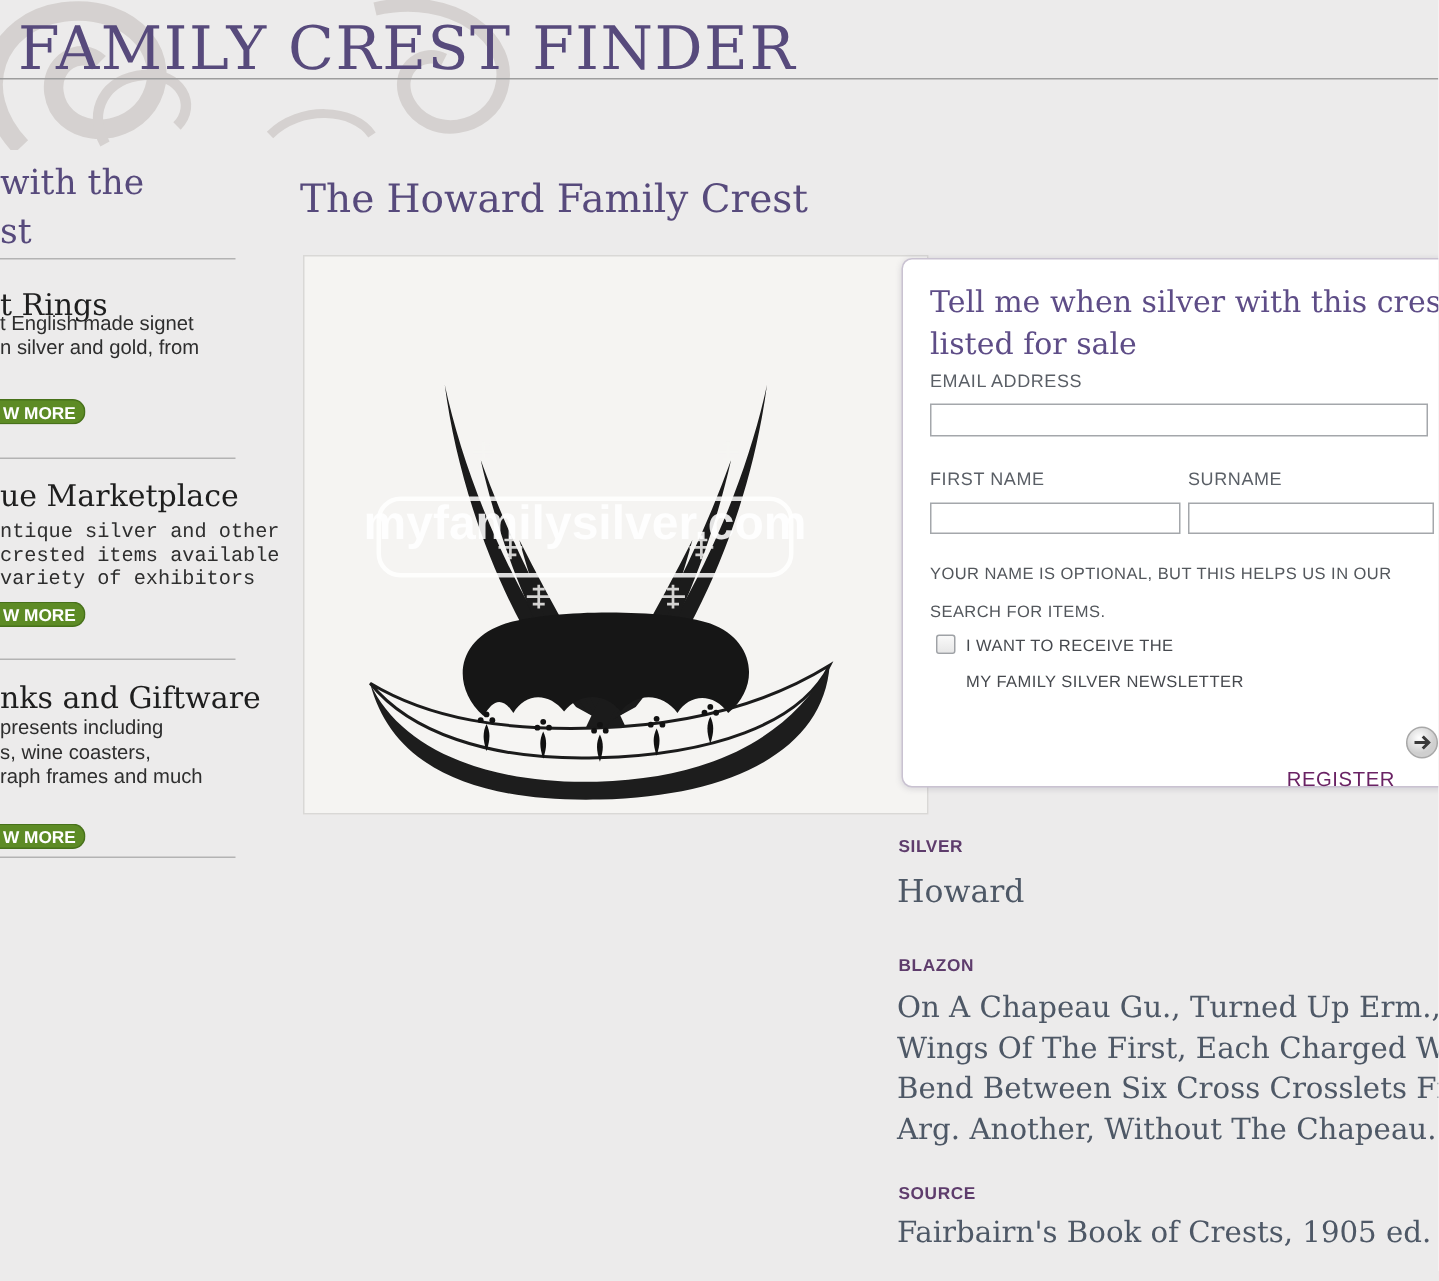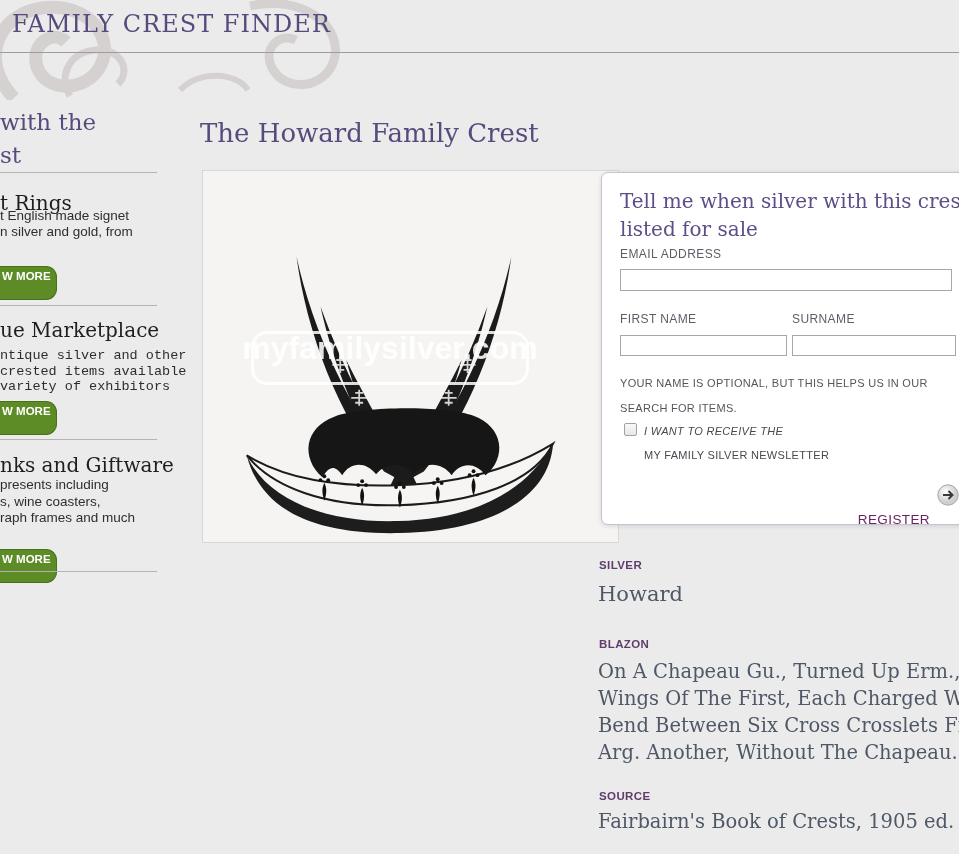--- a/index.html
+++ b/index.html
@@ -3,29 +3,29 @@
 <meta charset="utf-8">
 <style>
   * { margin:0; padding:0; box-sizing:border-box; }
   body { width:959px; height:854px; overflow:hidden; font-family:"Liberation Sans", sans-serif; }
   #page { position:relative; width:959px; height:854px; background:#ecebeb; overflow:hidden; }
 
   
   .header { position:absolute; left:0; top:0; width:959px; height:53px; border-bottom:1px solid #9d9d9d; z-index:2; }
   .flourish { position:absolute; left:0; top:0; z-index:1; }
   .site-title { position:absolute; left:12px; top:10px; font-family:"DejaVu Serif", serif; font-weight:400;
-                font-size:24px; letter-spacing:1px; color:#574a7c; z-index:3; white-space:nowrap; }
+                font-size:40px; letter-spacing:1px; color:#574a7c; z-index:3; white-space:nowrap; }
 
   
   .sb-intro { position:absolute; left:0; top:106px; font-family:"DejaVu Serif", serif; font-size:23px;
               line-height:33px; color:#574a7c; }
   .sb-divider { position:absolute; left:0; width:157px; border-top:1px solid #b3b3b3; }
   .sb-heading { position:absolute; left:0; font-family:"DejaVu Serif", serif; font-size:20px; color:#1e1e1e; white-space:nowrap; }
   .sb-body { position:absolute; left:0; font-size:13.5px; color:#2e2e2e; line-height:16px; white-space:nowrap; }
-  .view-more { position:absolute; left:0; width:57px; height:34px; background:#5d8b25;
+  .view-more { position:absolute; left:0; width:57px; height:17px; background:#5d8b25;
                border:1px solid #47711a; border-left:none; border-radius:0 11px 11px 0;
                color:#fff; font-size:11.5px; font-weight:bold; line-height:19px; padding-left:2px;
                cursor:pointer; white-space:nowrap; }
 
   
   .page-title { position:absolute; left:200px; top:118px; font-family:"DejaVu Serif", serif; font-weight:400;
                 font-size:26px; color:#574a7c; white-space:nowrap; }
 
   .crest-box { position:absolute; left:202px; top:170px; width:417px; height:373px;
                background:#f5f4f2; border:1px solid #d9d8d6; }
@@ -186,21 +186,21 @@
 
     <div class="f-label" style="left:18px; top:139px;">FIRST NAME</div>
     <div class="f-label" style="left:190px; top:139px;">SURNAME</div>
     <input class="f-input" style="left: 18px; top: 162px; width: 167px; height: 21px;" type="text" value="">
     <input class="f-input" style="left: 190px; top: 162px; width: 164px; height: 21px;" type="text" value="">
 
     <div class="f-note" style="top:190px;">YOUR NAME IS OPTIONAL, BUT THIS HELPS US IN OUR</div>
     <div class="f-note" style="top:215px;">SEARCH FOR ITEMS.</div>
 
     <input class="cb" type="checkbox" style="">
-    <div class="cb-label" style="top:252px;font-style:italic;">I WANT TO RECEIVE THE</div>
+    <div class="cb-label" style="top:252px;">I WANT TO RECEIVE THE</div>
     <div class="cb-label" style="top:276px;">MY FAMILY SILVER NEWSLETTER</div>
 
     <div class="register">REGISTER</div>
     <svg class="reg-circle" viewBox="0 0 22 22">
       <defs>
         <radialGradient id="regg" cx="40%" cy="35%">
             <stop offset="0%" stop-color="#ffffff"></stop>
             <stop offset="100%" stop-color="#cfcfcf"></stop>
           </radialGradient>
       </defs>

